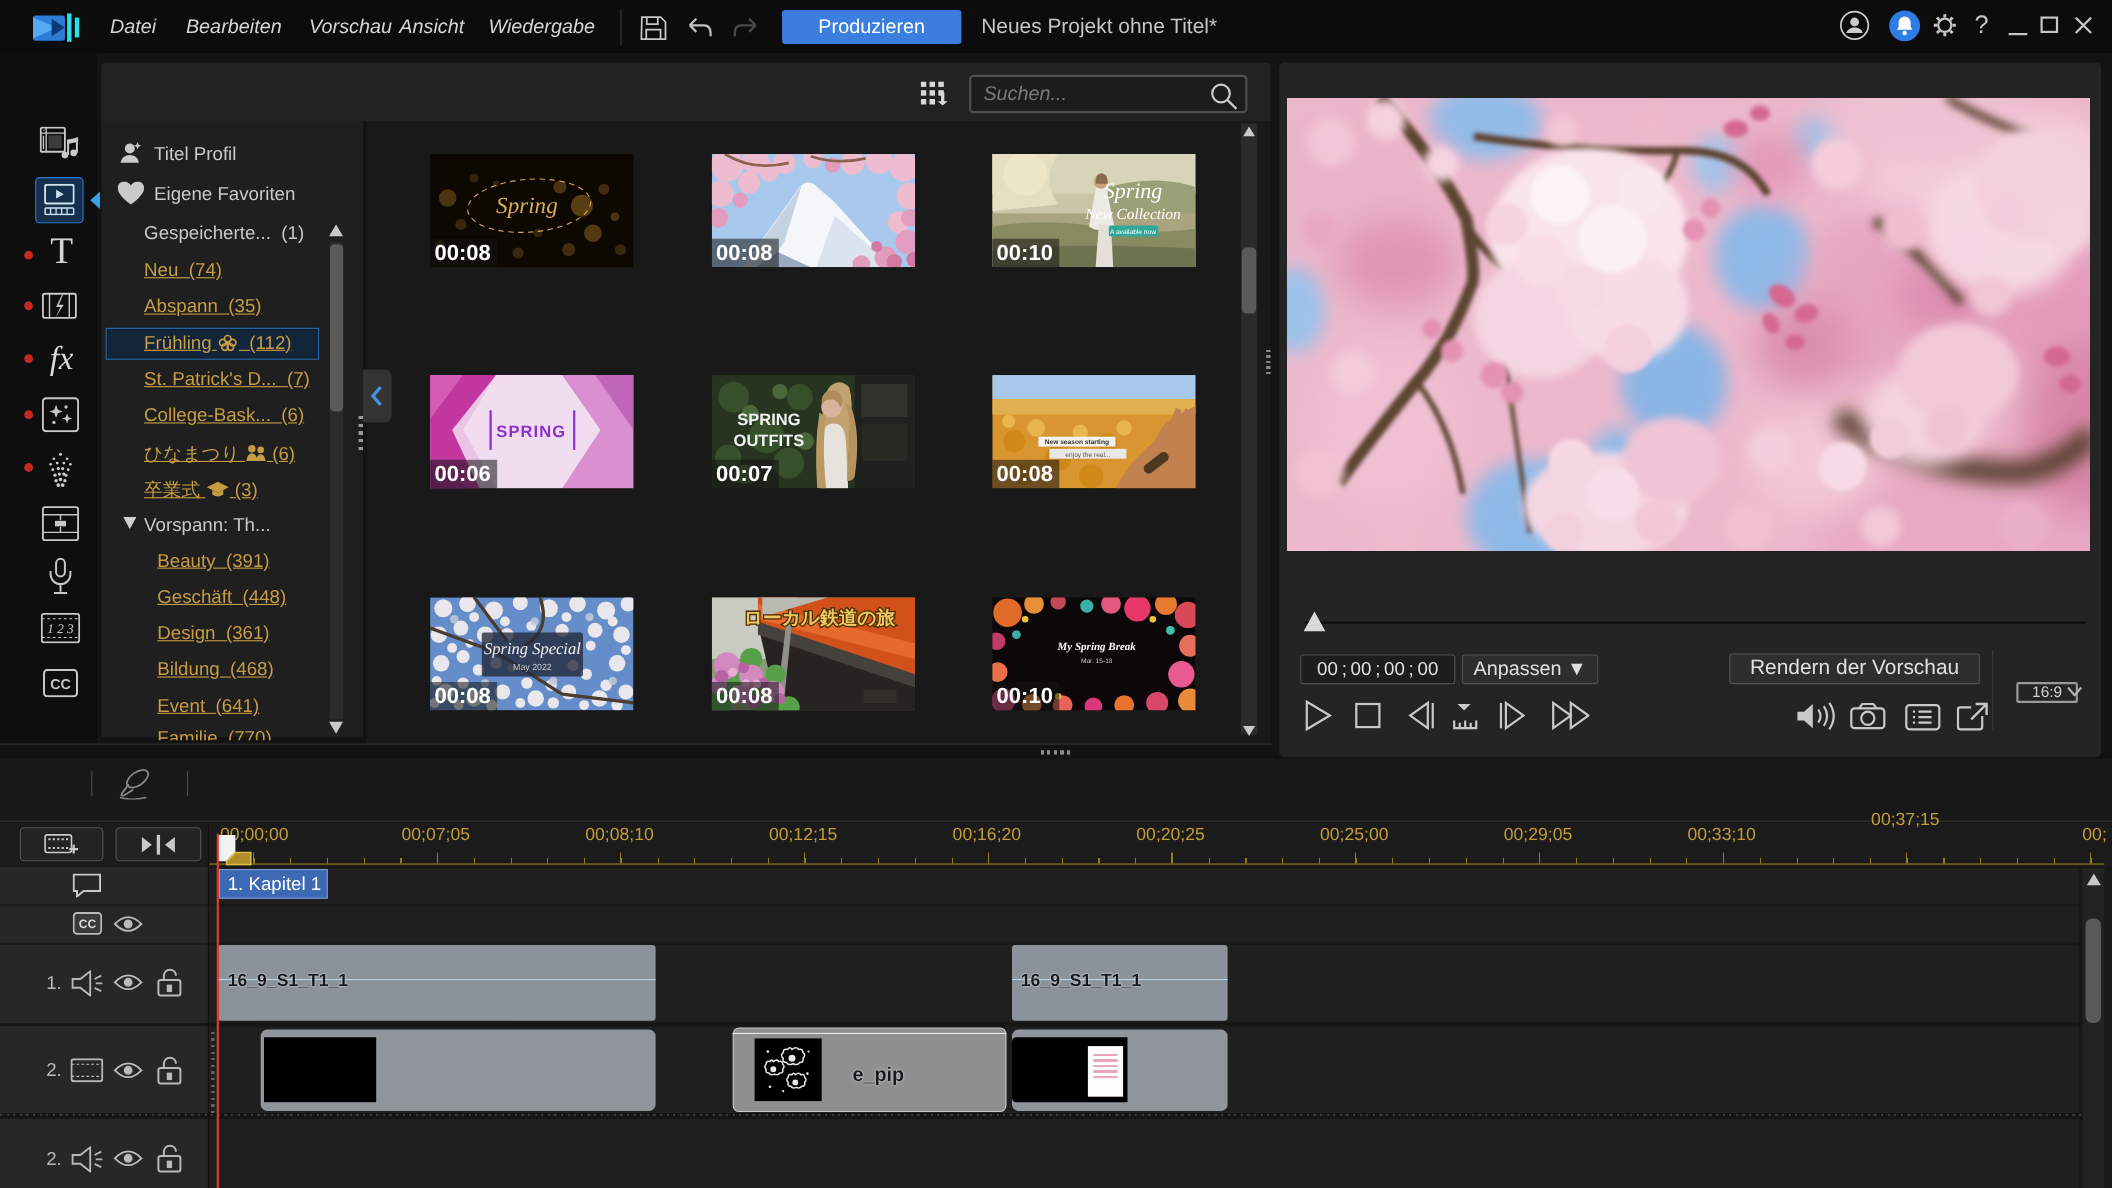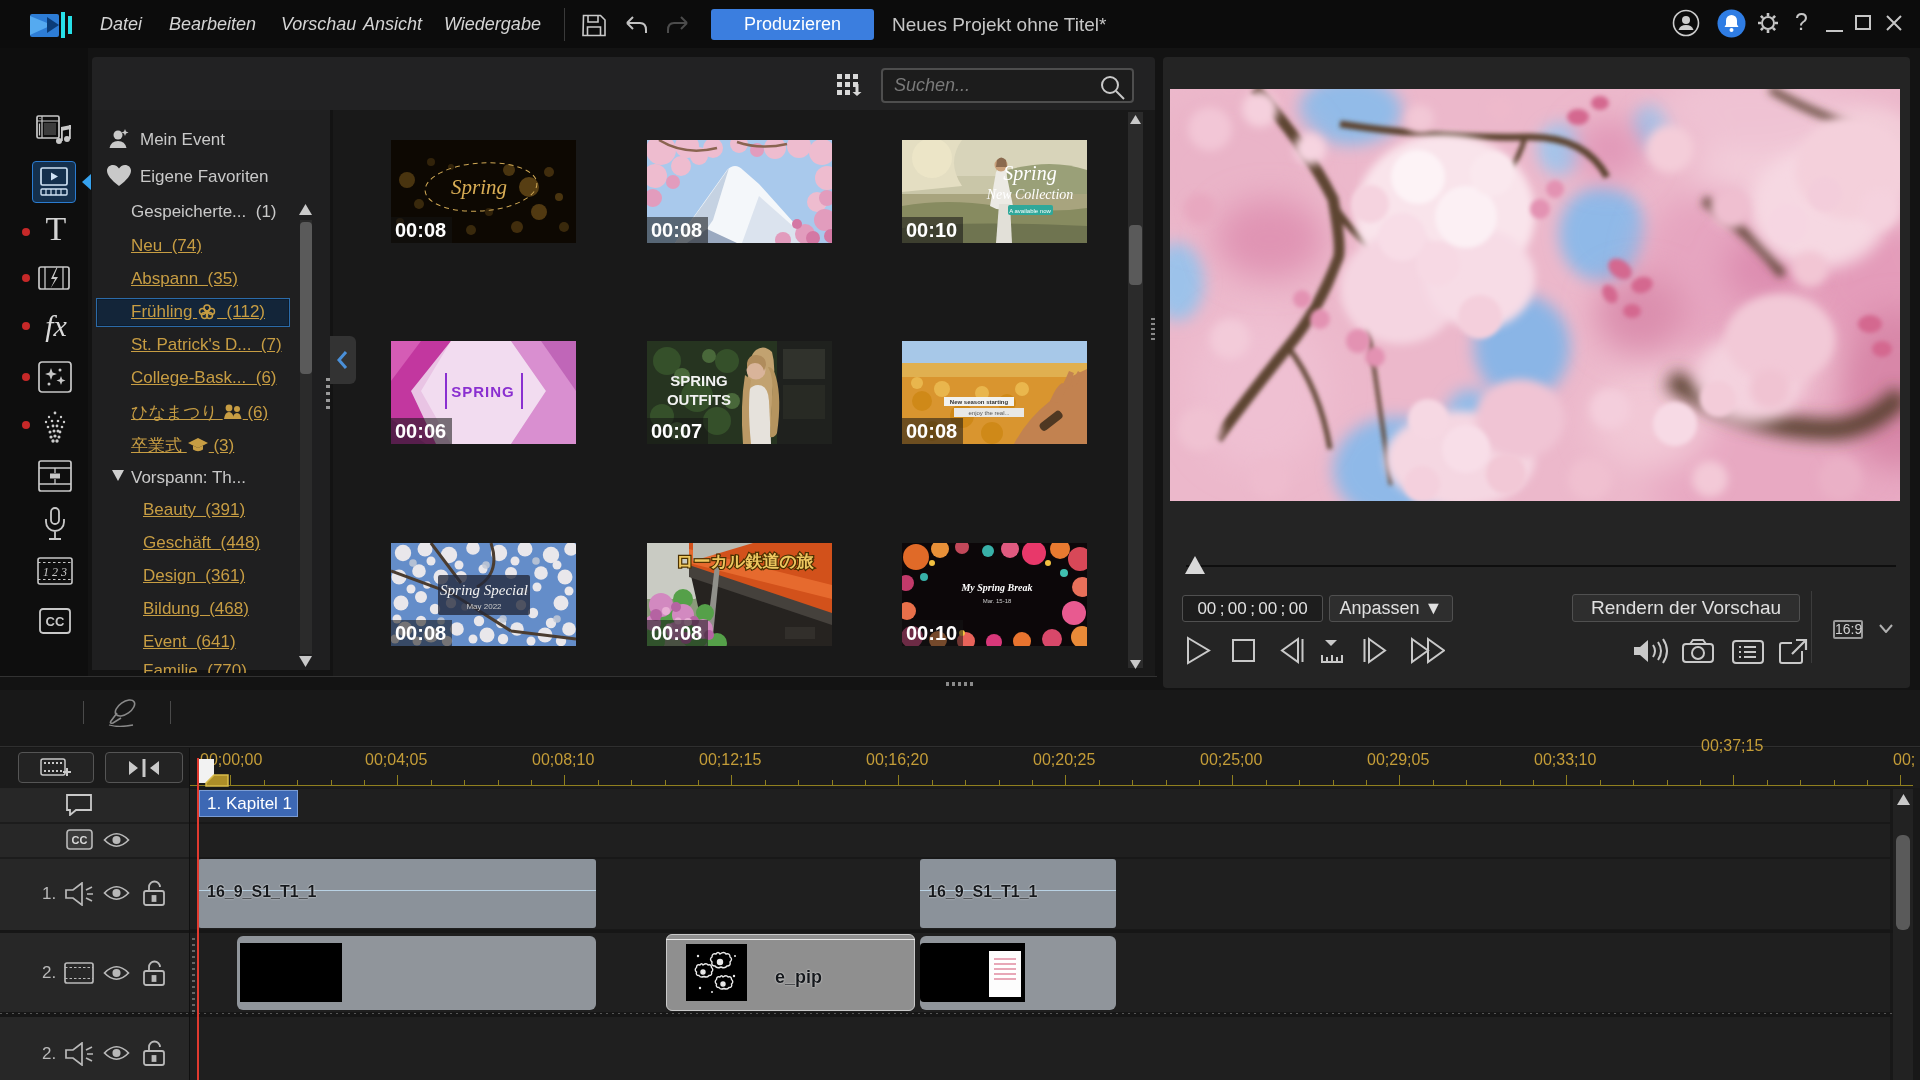--- a/index.html
+++ b/index.html
@@ -215,21 +215,21 @@
   <div class="abs" id="panelhead"></div>
   <div class="abs" id="catpanel"></div>
   <div class="abs" id="catsel"></div>
   <svg class="abs" style="left:107px;top:128px" width="24" height="22" viewBox="0 0 24 22">
     <g fill="#c9c9c9">
         <circle cx="11" cy="7" r="4.5"></circle>
         <path d="M2.5 20 q1.5 -7 8.5 -7 t8.5 7 Z"></path>
         <path d="M18 1 l1 2.5 L21.5 4.5 L19 5.5 L18 8 L17 5.5 L14.5 4.5 L17 3.5 Z"></path>
       </g>
   </svg>
-  <div class="abs cat white" style="left:140px;top:130px">Mein Event</div>
+  <div class="abs cat white" style="left:140px;top:130px">Titel Profil</div>
   <svg class="abs" style="left:107px;top:165px" width="24" height="21" viewBox="0 0 24 21">
     <path d="M12 21 C4 15 0 10 0 5.8 C0 2.4 2.6 0 6 0 c2.6 0 4.9 1.6 6 3.6 C13.1 1.6 15.4 0 18 0 c3.4 0 6 2.4 6 5.8 C24 10 20 15 12 21 Z" fill="#c9c9c9"></path>
   </svg>
   <div class="abs cat white" style="left:140px;top:167px">Eigene Favoriten</div>
   <div class="abs cat white" style="left:131px;top:202px">Gespeicherte...&nbsp;&nbsp;(1)</div>
   <div class="abs cat gold" style="left:131px;top:236px">Neu&nbsp;&nbsp;(74)</div>
   <div class="abs cat gold" style="left:131px;top:269px">Abspann&nbsp;&nbsp;(35)</div>
   <div class="abs cat gold" style="left:131px;top:302px">Frühling <svg width="20" height="18" viewBox="0 0 20 18" style="vertical-align:-3px">
         <g fill="none" stroke="#c79d43" stroke-width="1.5">
           <circle cx="10" cy="6" r="3"></circle>
@@ -762,21 +762,21 @@
   </div>
 
   <div class="abs" style="left:1186px;top:565px;width:710px;height:2px;background:#0e0e0e"></div>
   <svg class="abs" style="left:1185px;top:556px" width="20" height="18">
       <path d="M10 0 L20 18 H0 Z" fill="#d9d9d9"></path>
     </svg>
 
   <div class="abs pbtn" style="left:1182px;top:595px;width:141px;height:27px;background:#1d1d1d;font-size:17px;line-height:25px;white-space:nowrap;overflow:hidden">00 ; 00 ; 00 ; 00</div>
   <div class="abs pbtn" style="left:1329px;top:595px;width:124px;height:27px;line-height:25px">Anpassen ▼</div>
   <div class="abs pbtn" style="left:1572px;top:594px;width:228px;height:28px;line-height:26px;font-size:19px">Rendern der Vorschau</div>
-  <div class="abs" style="left:1833px;top:620px;width:30px;height:19px;border:2px solid #9a9a9a;border-radius:2px;color:#d0d0d0;font-size:14px;text-align:center;line-height:15px">16:9</div>
+  <div class="abs" style="left:1833px;top:620px;width:56px;height:19px;border:2px solid #9a9a9a;border-radius:2px;color:#d0d0d0;font-size:14px;text-align:center;line-height:15px">16:9</div>
   <svg class="abs" style="left:1879px;top:624px" width="14" height="9" fill="none" stroke="#b0b0b0" stroke-width="2">
       <path d="M1 1 L7 8 L13 1"></path>
     </svg>
   <div class="abs" style="left:1811px;top:591px;width:1px;height:72px;background:#3c3c3c"></div>
   <svg class="abs" style="left:1185px;top:636px" width="260" height="30" viewBox="0 0 260 30" fill="none" stroke="#c9c9c9" stroke-width="2">
     <path d="M3 2 L24 14.5 L3 27 Z"></path>
     <rect x="48" y="4" width="21" height="21"></rect>
     <path d="M113 3 L97 14.5 L113 26 Z M117.5 3 V26"></path>
     <g>
         <path d="M140 4 l6 6 l6 -6" fill="#c9c9c9" stroke="none"></path>
@@ -828,21 +828,21 @@
     <g fill="#c9c9c9">
         <path d="M1 3 L10 10 L1 17 Z M31 3 L22 10 L31 17 Z"></path>
         <rect x="14.5" y="1" width="3" height="18"></rect>
       </g>
   </svg>
 
   <div class="abs" style="left:197px;top:780px;width:1716px;height:5px;background:repeating-linear-gradient(90deg,#90801f 0 1px,transparent 1px 33.4px)"></div>
   <div class="abs" style="left:230px;top:775px;width:1683px;height:10px;background:repeating-linear-gradient(90deg,#90801f 0 1px,transparent 1px 167px)"></div>
   <div class="abs" style="left:190px;top:785px;width:1723px;height:1px;background:#90801f"></div>
   <div class="abs tlab" style="left:200px;top:751px">00;00;00</div>
-  <div class="abs tlab" style="left:365px;top:751px">00;04;05</div>
+  <div class="abs tlab" style="left:365px;top:751px">00;07;05</div>
   <div class="abs tlab" style="left:532px;top:751px">00;08;10</div>
   <div class="abs tlab" style="left:699px;top:751px">00;12;15</div>
   <div class="abs tlab" style="left:866px;top:751px">00;16;20</div>
   <div class="abs tlab" style="left:1033px;top:751px">00;20;25</div>
   <div class="abs tlab" style="left:1200px;top:751px">00;25;00</div>
   <div class="abs tlab" style="left:1367px;top:751px">00;29;05</div>
   <div class="abs tlab" style="left:1534px;top:751px">00;33;10</div>
   <div class="abs tlab" style="left:1701px;top:737px">00;37;15</div>
   <div class="abs tlab" style="left:1893px;top:751px">00;</div>
 

